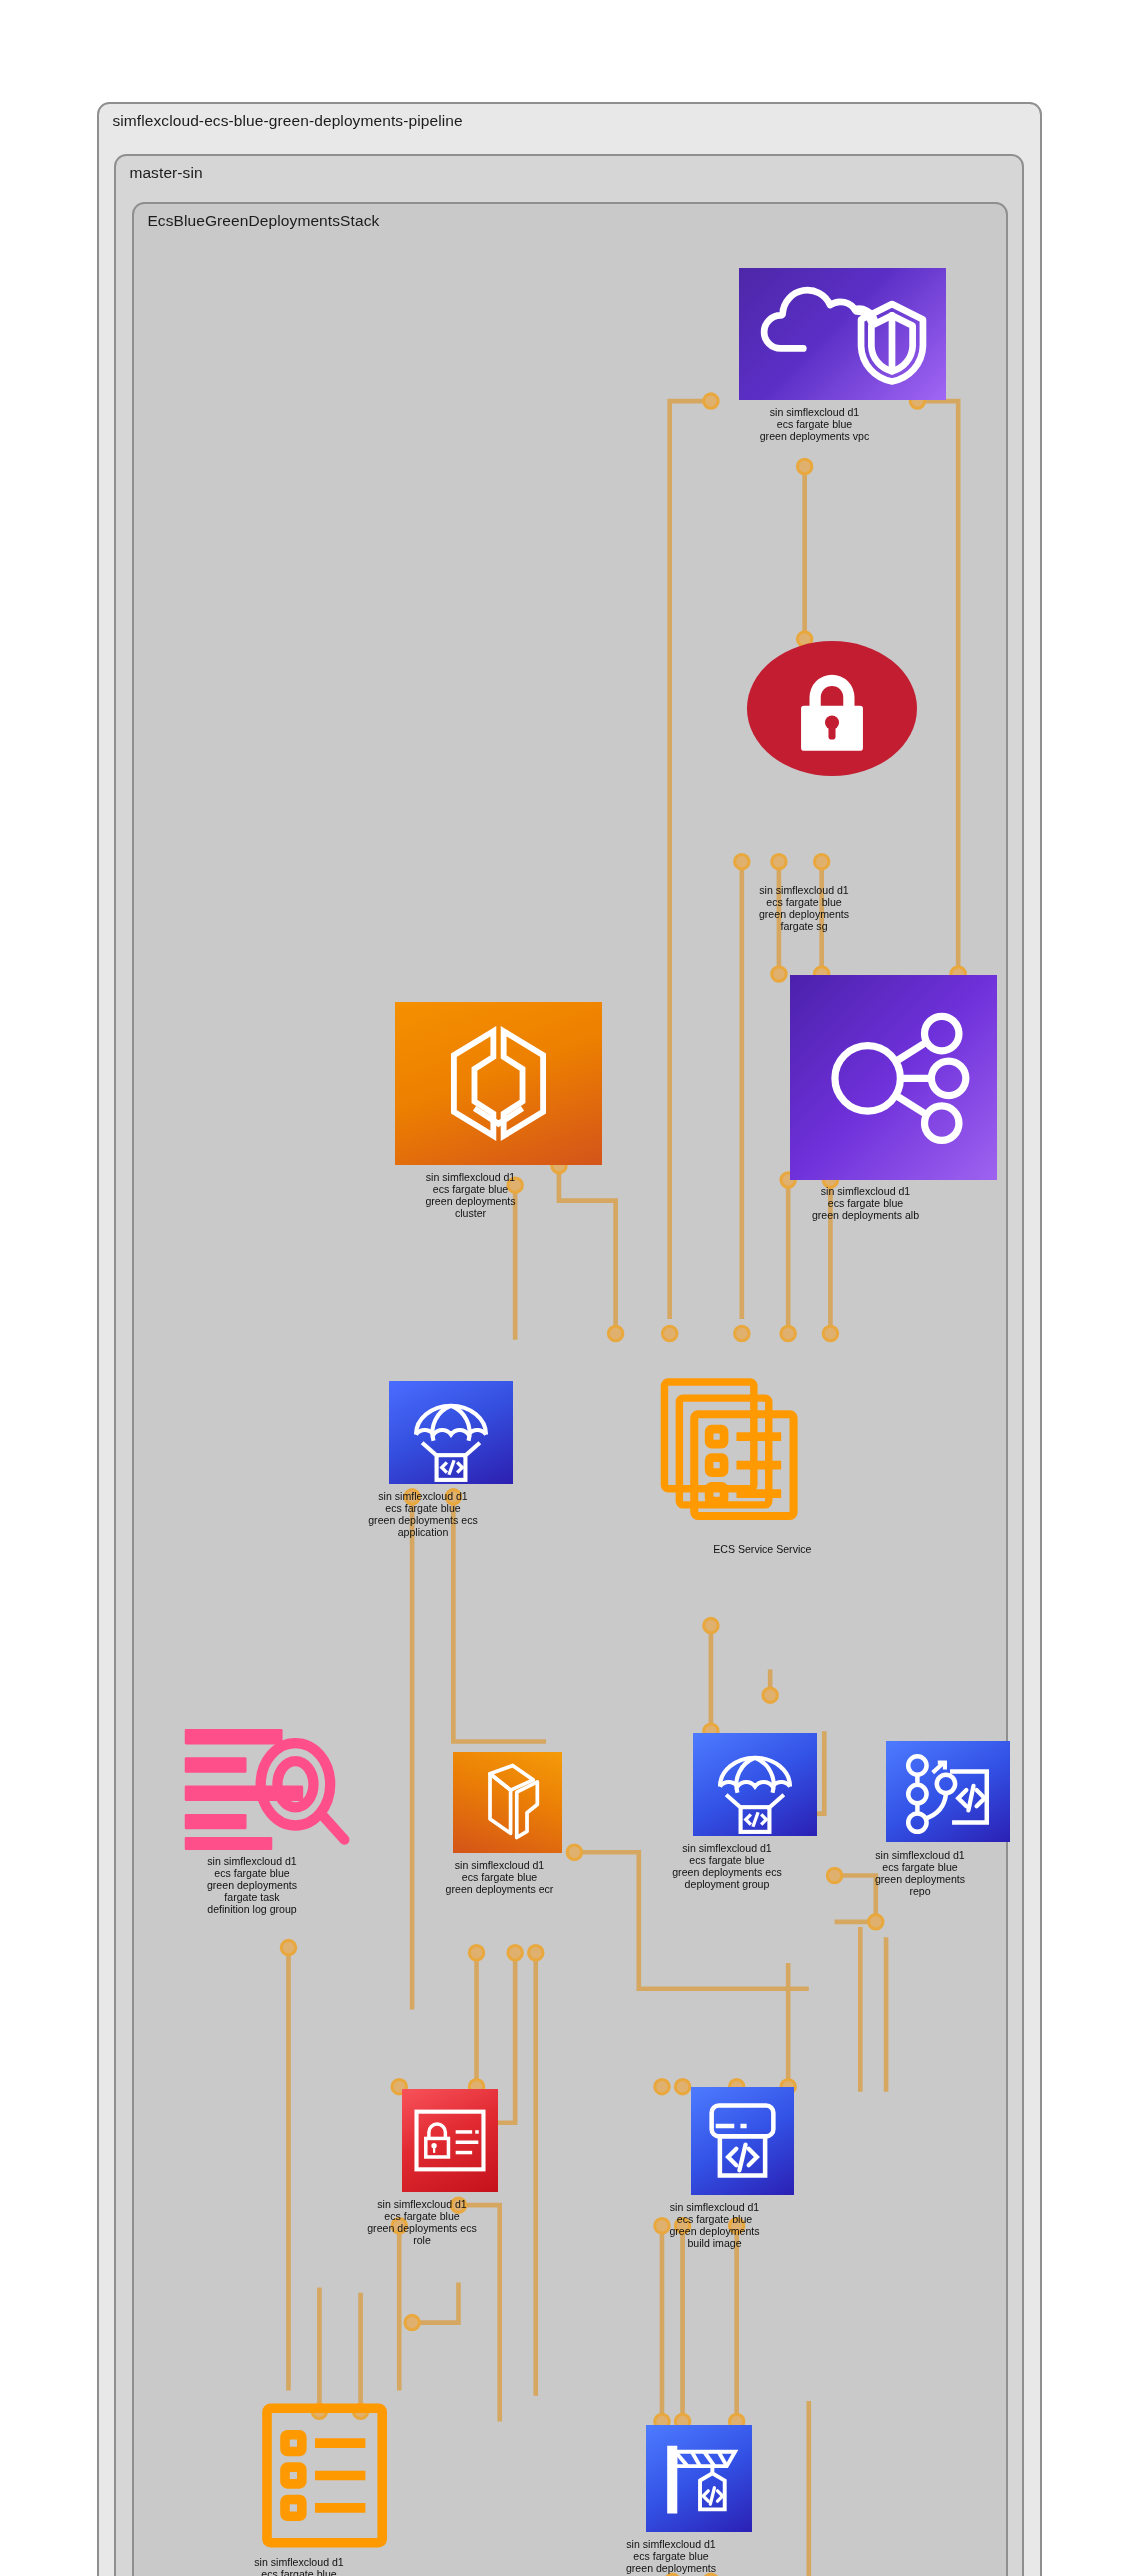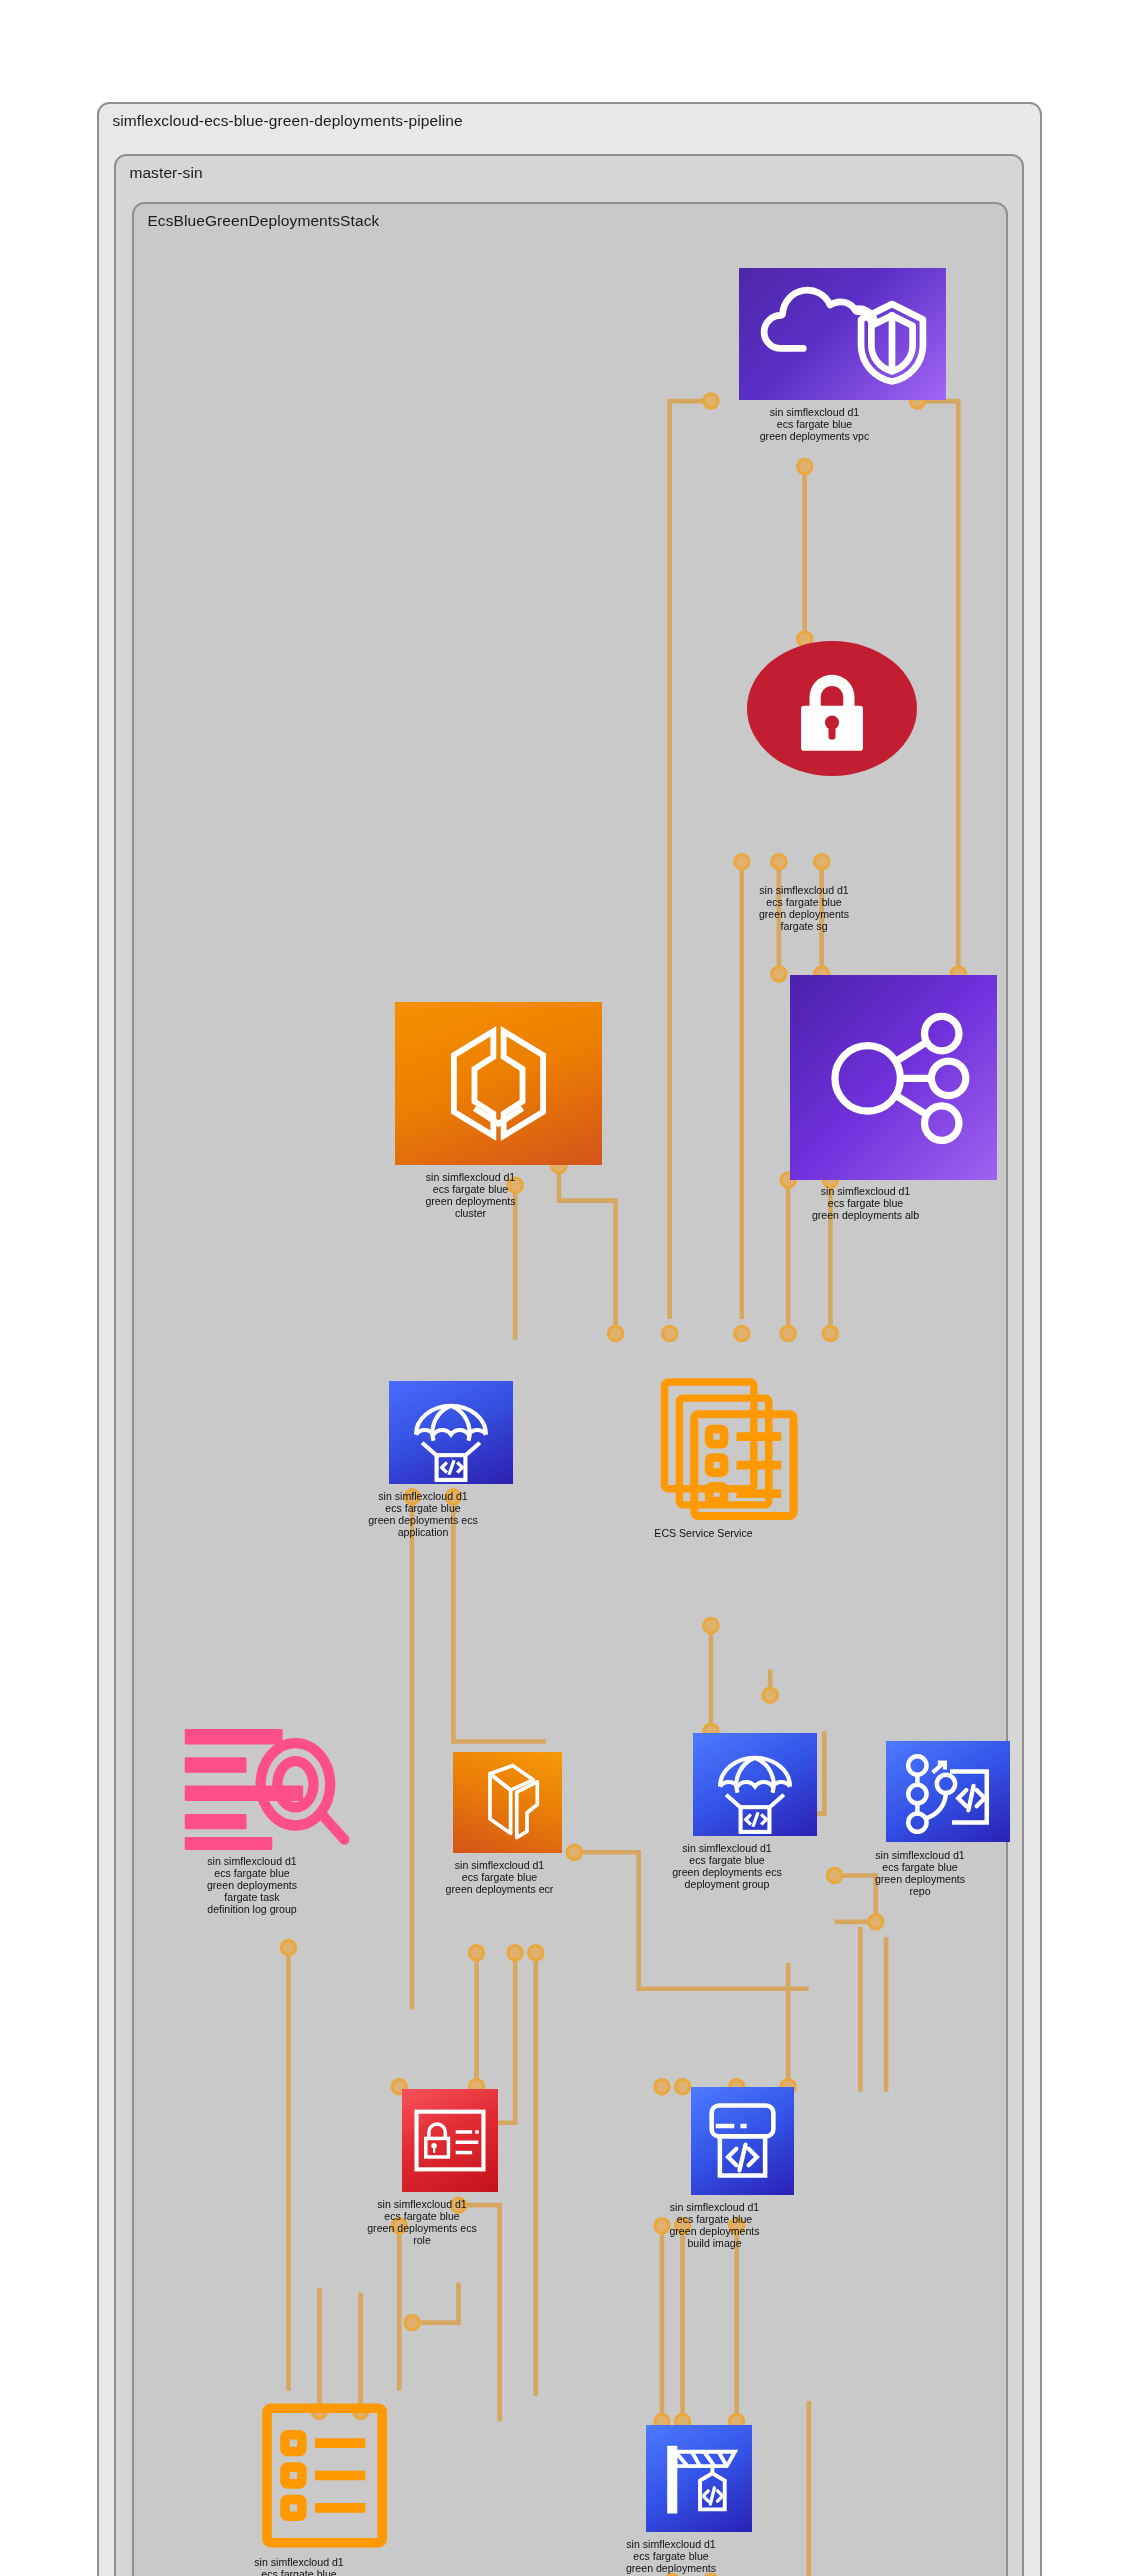--- a/index.html
+++ b/index.html
@@ -281,21 +281,21 @@
         <g fill="none" stroke="#ff9900" stroke-width="7">
           <rect x="42" y="42" width="12" height="12" rx="2"></rect>
           <rect x="42" y="65" width="12" height="12" rx="2"></rect>
           <rect x="42" y="88" width="12" height="12" rx="2"></rect>
           <path d="M64,48 H100"></path>
           <path d="M64,71 H100"></path>
           <path d="M64,94 H100"></path>
         </g>
       </svg>
     </div>
-    <div class="node-label" style="top:150px;width:216px;">ECS Service Service</div>
+    <div class="node-label" style="top:166px;width:216px;text-align:right;">ECS Service Service</div>
   </div>
 
   <div class="node" style="left:149px;top:1716px;width:206px;">
     <div class="icon-box plain" style="width:206px;height:134px;">
       <svg viewBox="0 0 160 104" width="206" height="134">
         <g fill="#ff4f8b">
           <rect x="6" y="10" width="76" height="12" rx="1"></rect>
           <rect x="6" y="32" width="48" height="12" rx="1"></rect>
           <rect x="6" y="54" width="92" height="12" rx="1"></rect>
           <rect x="6" y="76" width="48" height="12" rx="1"></rect>

